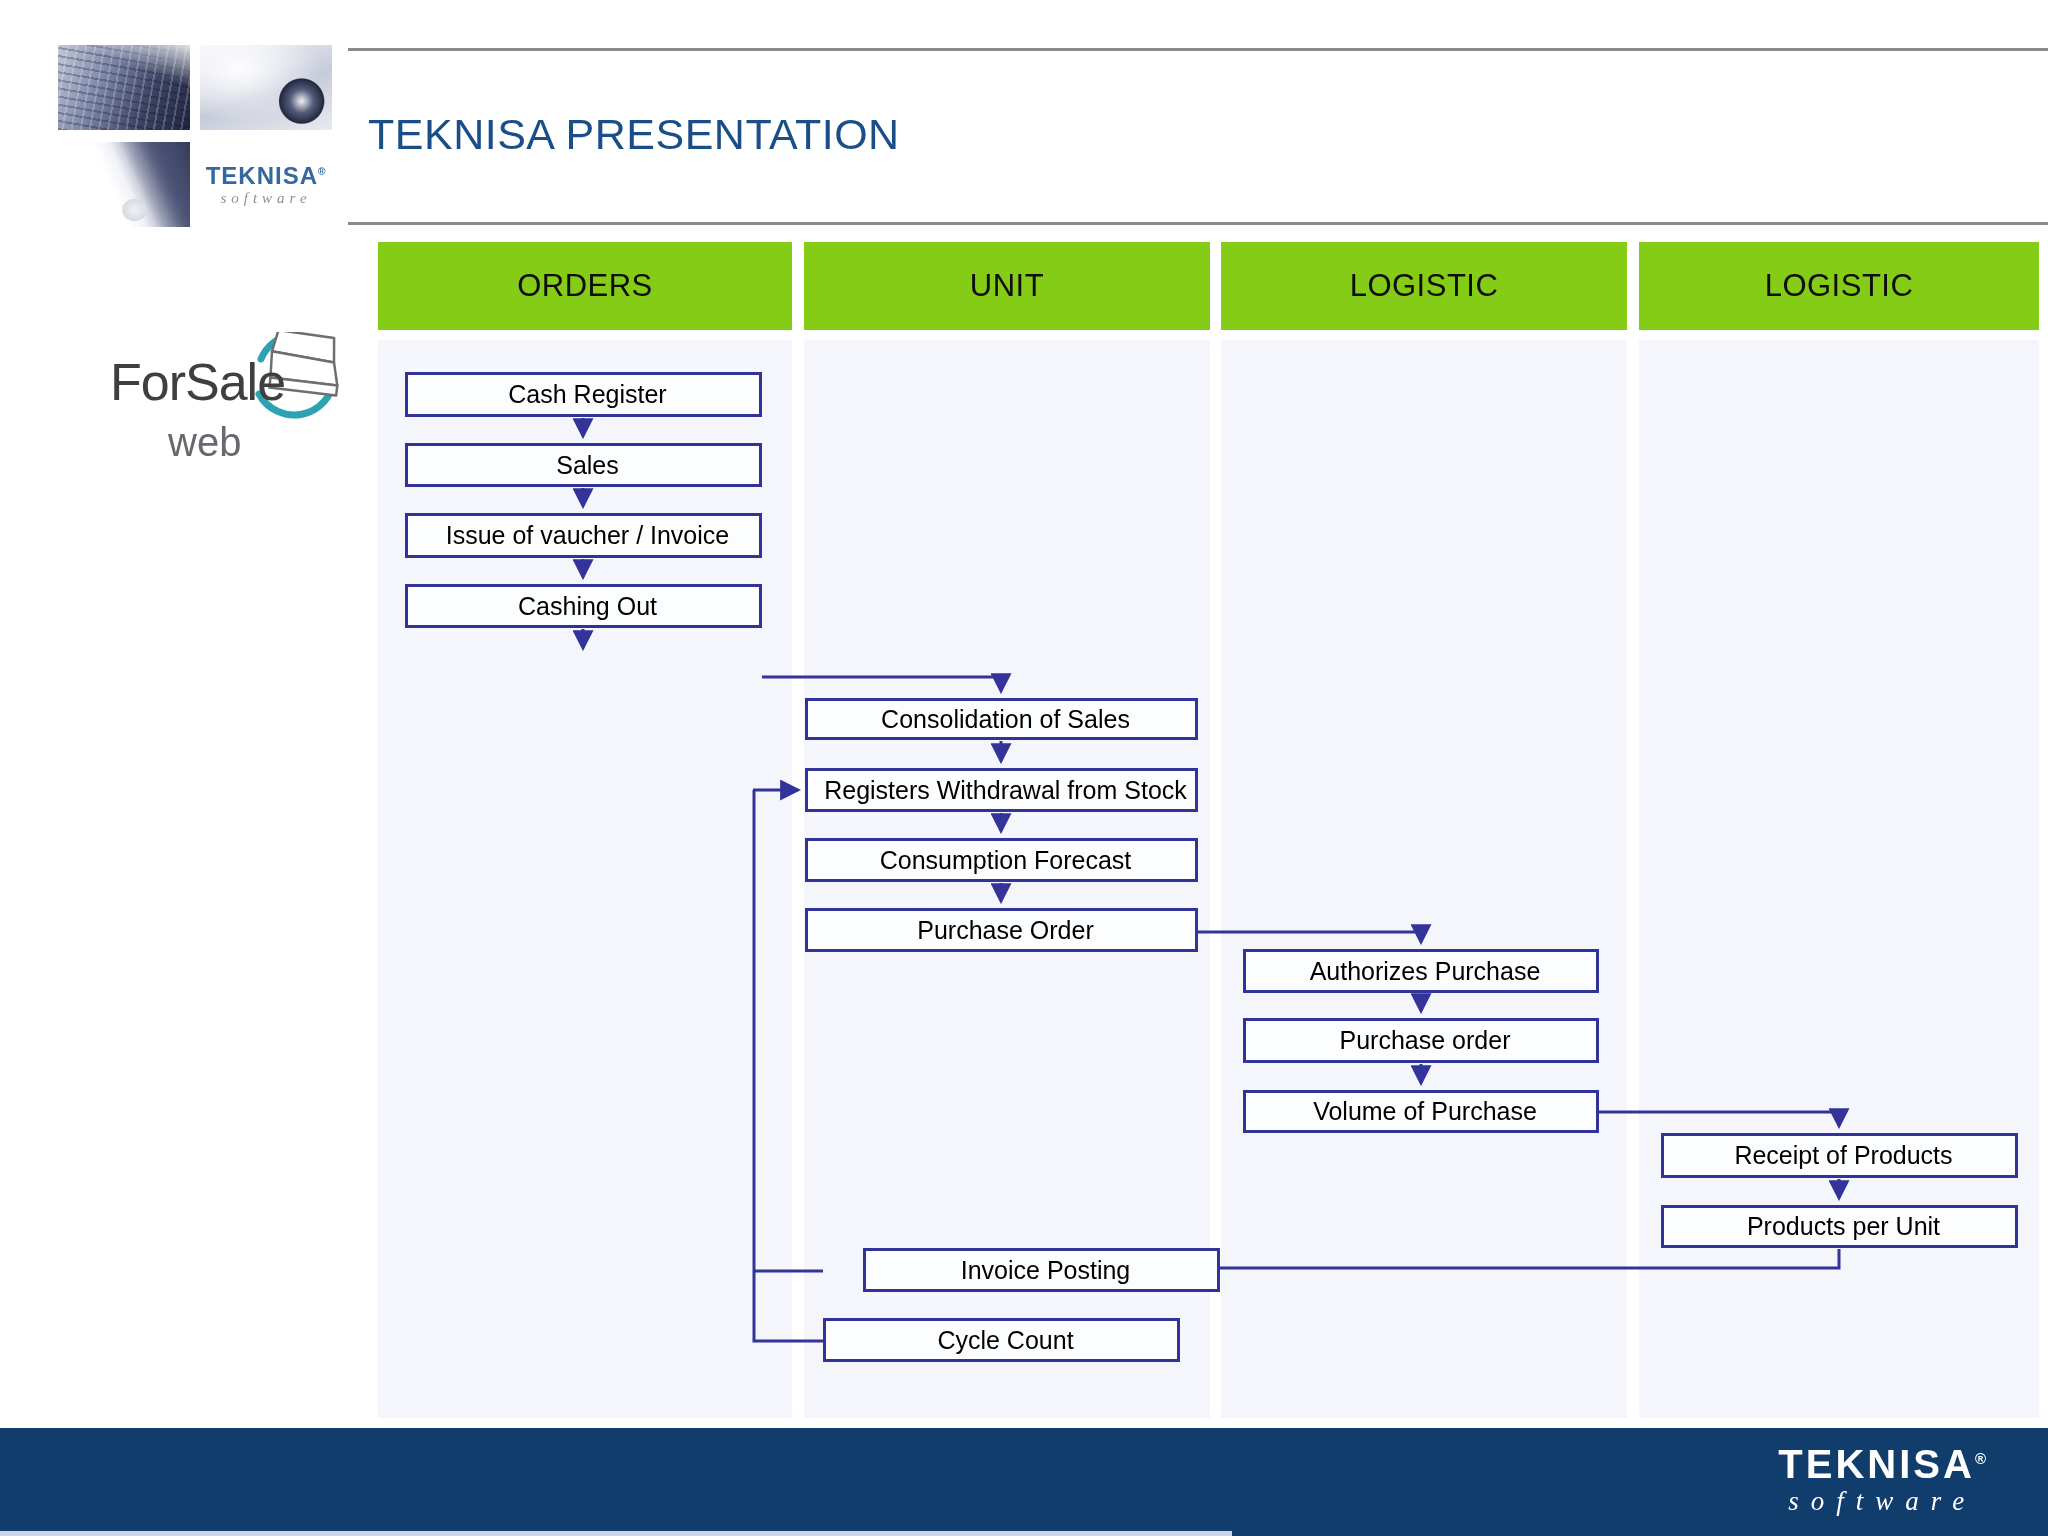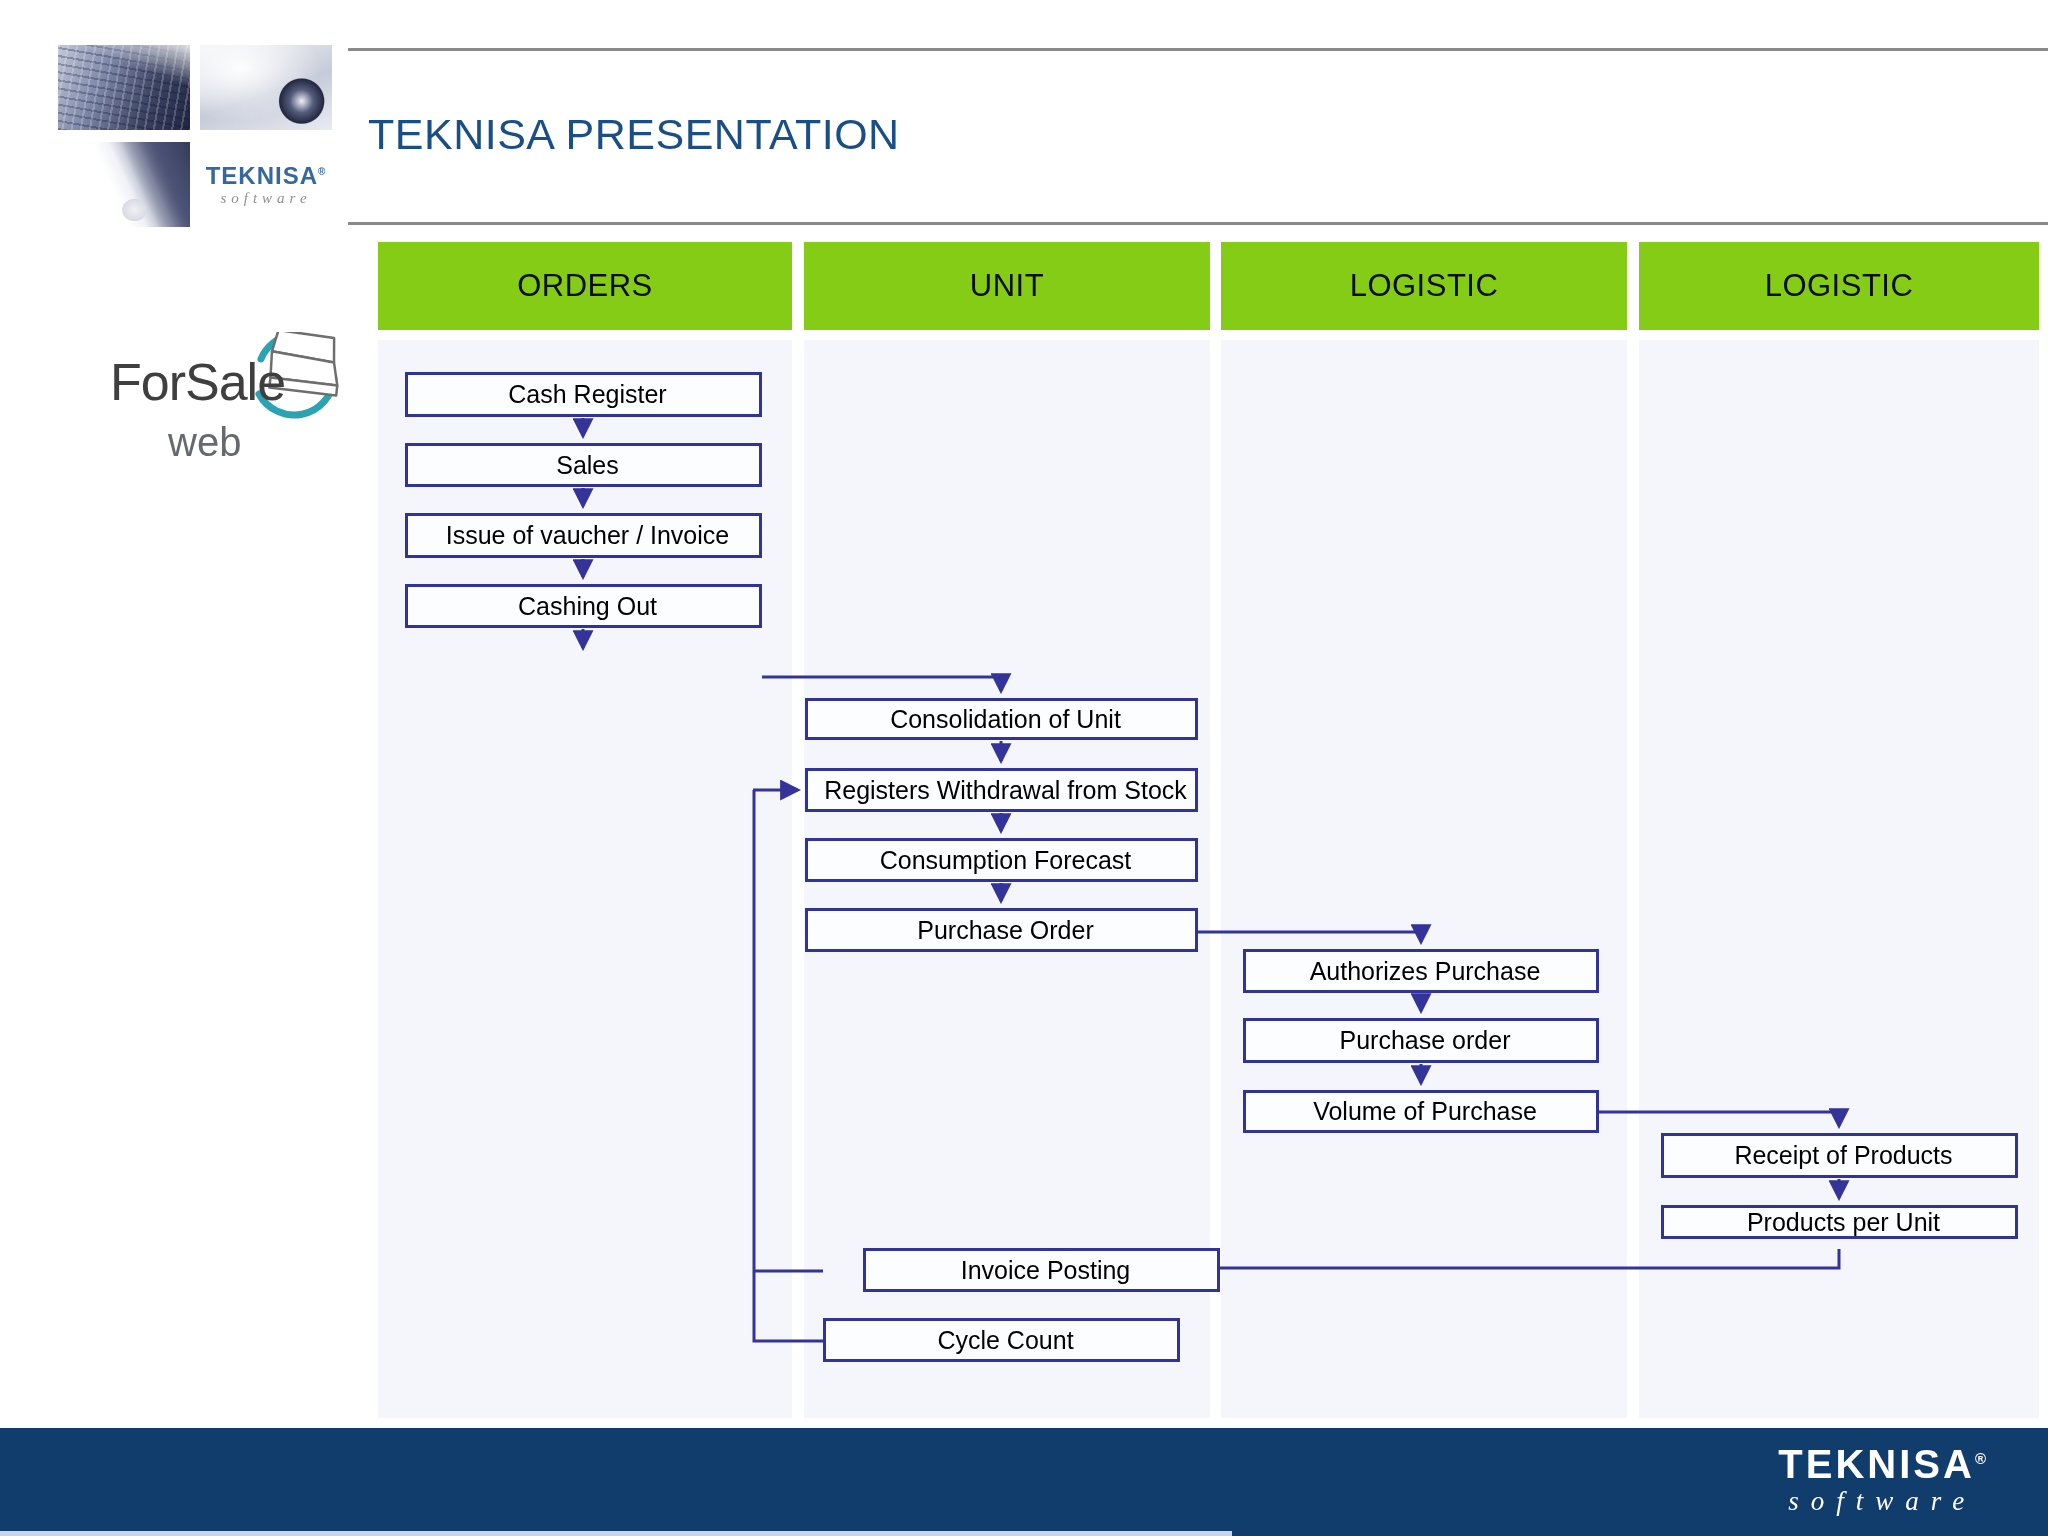--- a/index.html
+++ b/index.html
@@ -113,29 +113,29 @@
 
   <div class="col-head cx0">ORDERS</div>
   <div class="col-head cx1">UNIT</div>
   <div class="col-head cx2">LOGISTIC</div>
   <div class="col-head cx3">LOGISTIC</div>
 
   <div class="flow-box" style="left:405px;top:372px;width:357px;height:45px">Cash Register</div>
   <div class="flow-box" style="left:405px;top:443px;width:357px;height:44px">Sales</div>
   <div class="flow-box" style="left:405px;top:513px;width:357px;height:45px">Issue of vaucher / Invoice</div>
   <div class="flow-box" style="left:405px;top:584px;width:357px;height:44px">Cashing Out</div>
-  <div class="flow-box" style="left:805px;top:698px;width:393px;height:42px">Consolidation of Unit</div>
+  <div class="flow-box" style="left:805px;top:698px;width:393px;height:42px">Consolidation of Sales</div>
   <div class="flow-box" style="left:805px;top:768px;width:393px;height:44px">Registers Withdrawal from Stock</div>
   <div class="flow-box" style="left:805px;top:838px;width:393px;height:44px">Consumption Forecast</div>
   <div class="flow-box" style="left:805px;top:908px;width:393px;height:44px">Purchase Order</div>
   <div class="flow-box" style="left:1243px;top:949px;width:356px;height:44px">Authorizes Purchase</div>
   <div class="flow-box" style="left:1243px;top:1018px;width:356px;height:45px">Purchase order</div>
   <div class="flow-box" style="left:1243px;top:1090px;width:356px;height:43px">Volume of Purchase</div>
   <div class="flow-box" style="left:1661px;top:1133px;width:357px;height:45px">Receipt of Products</div>
-  <div class="flow-box" style="left:1661px;top:1205px;width:357px;height:34px">Products per Unit</div>
+  <div class="flow-box" style="left:1661px;top:1205px;width:357px;height:43px">Products per Unit</div>
   <div class="flow-box" style="left:863px;top:1248px;width:357px;height:44px">Invoice Posting</div>
   <div class="flow-box" style="left:823px;top:1318px;width:357px;height:44px">Cycle Count</div>
 
   <svg id="connectors" viewBox="0 0 2048 1536">
     <defs>
       <marker id="arr" viewBox="0 0 10 10" refX="8.5" refY="5" markerWidth="7" markerHeight="7" orient="auto">
         <path d="M0 0 L10 5 L0 10 z" fill="#333399"></path>
       </marker>
     </defs>
     <g stroke="#333399" stroke-width="3" fill="none">

